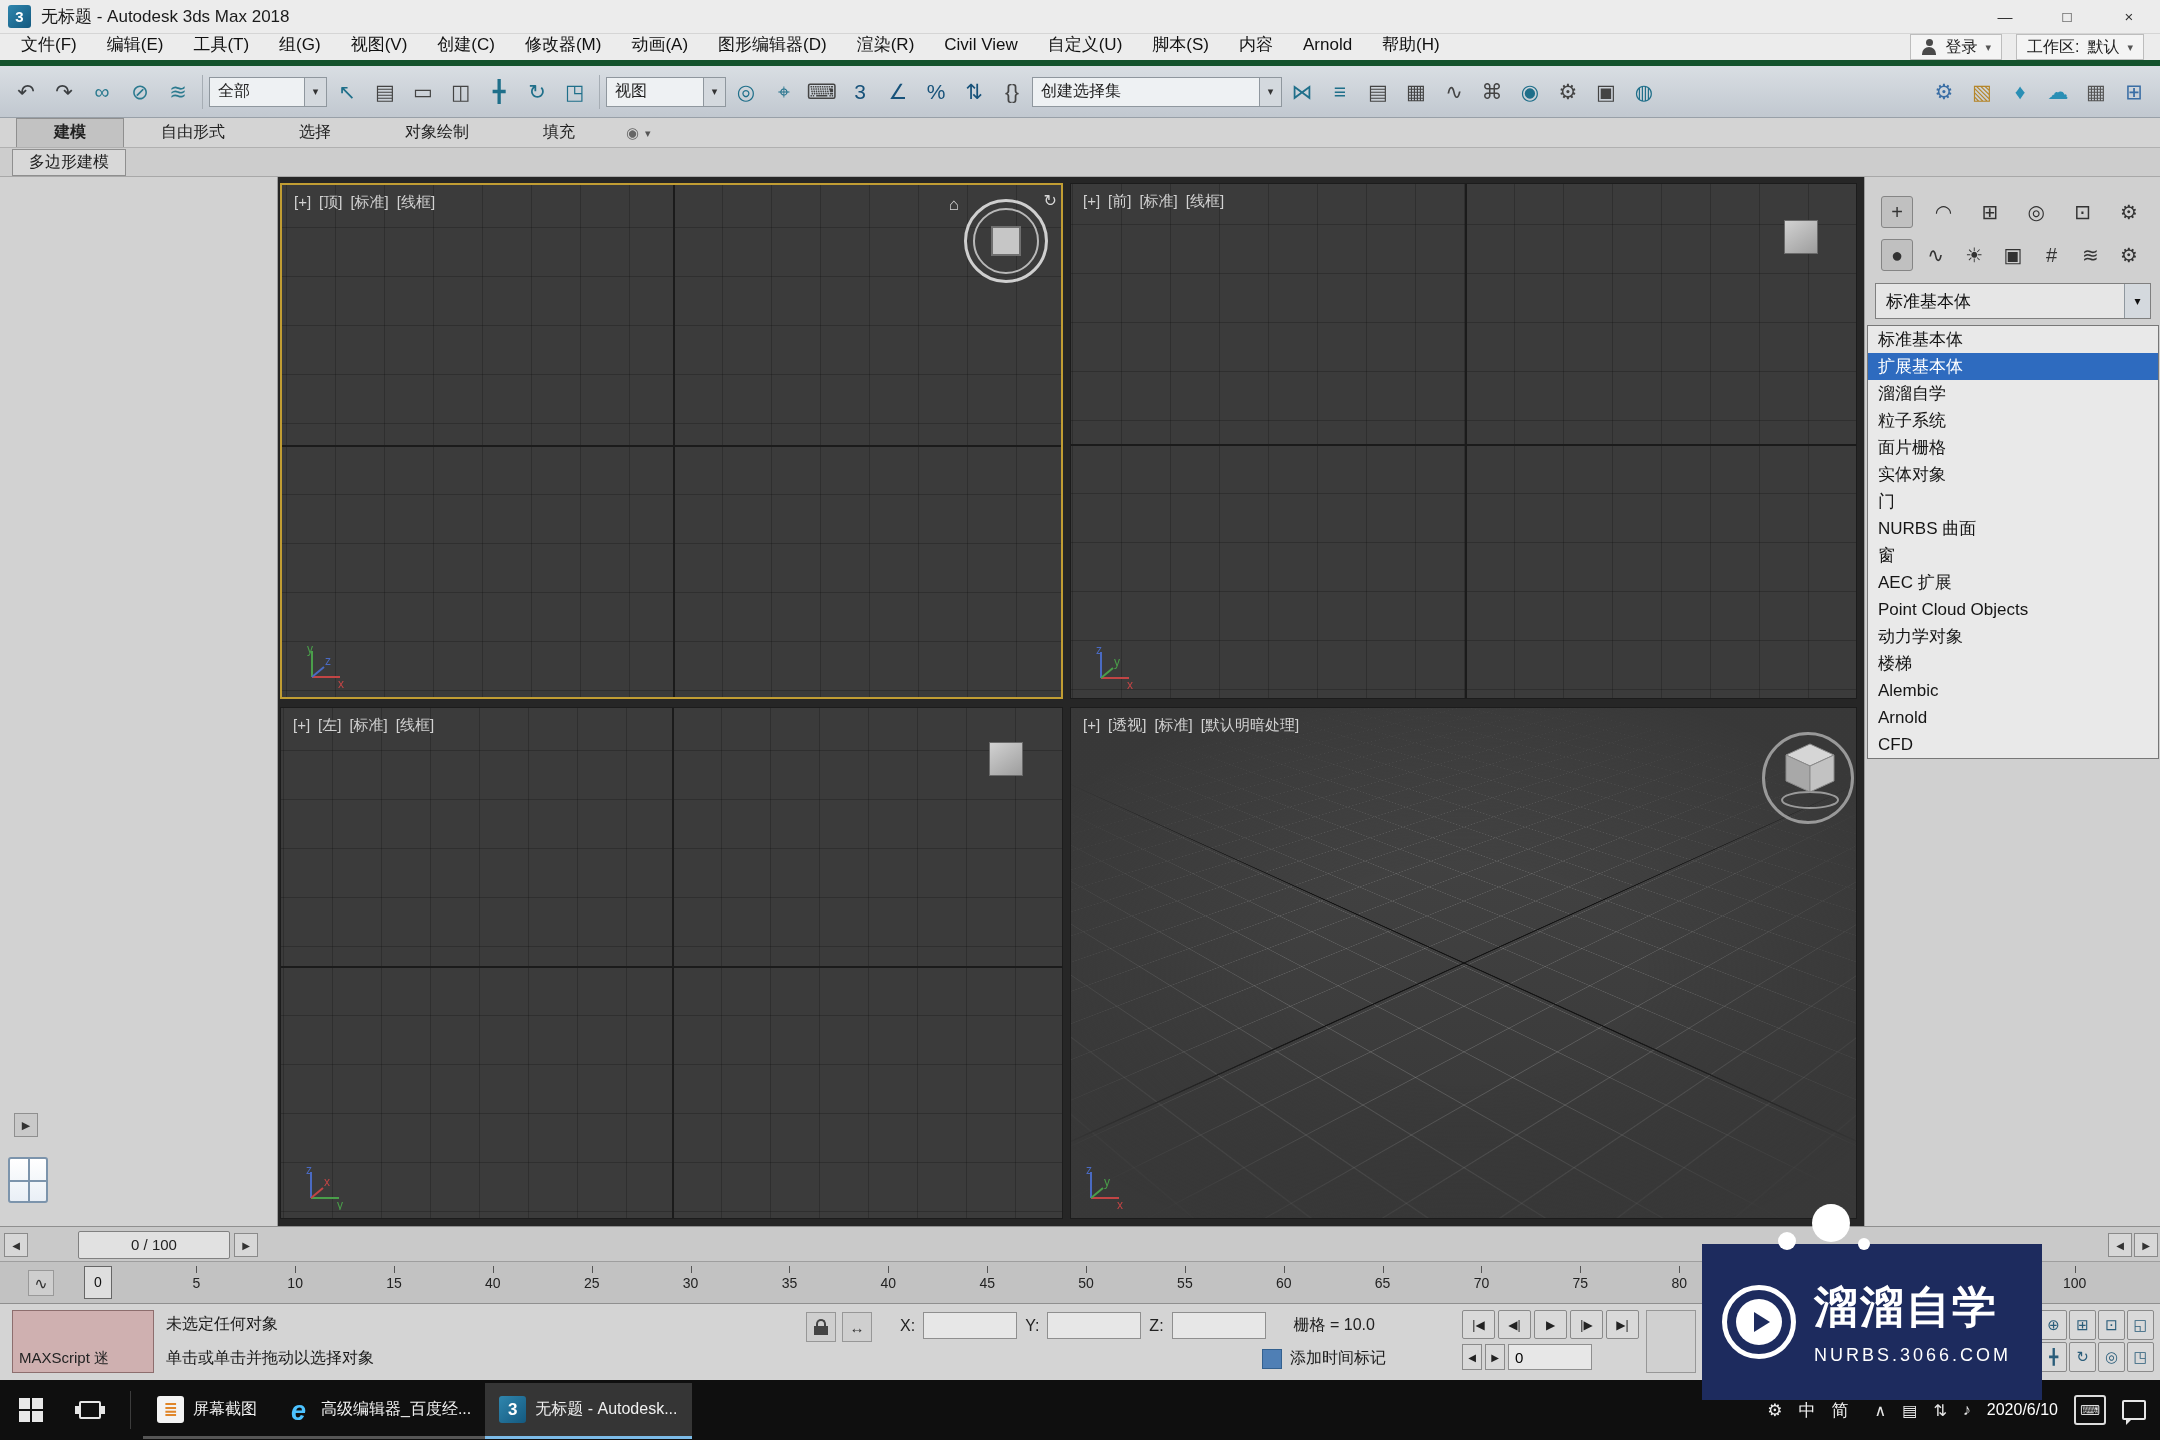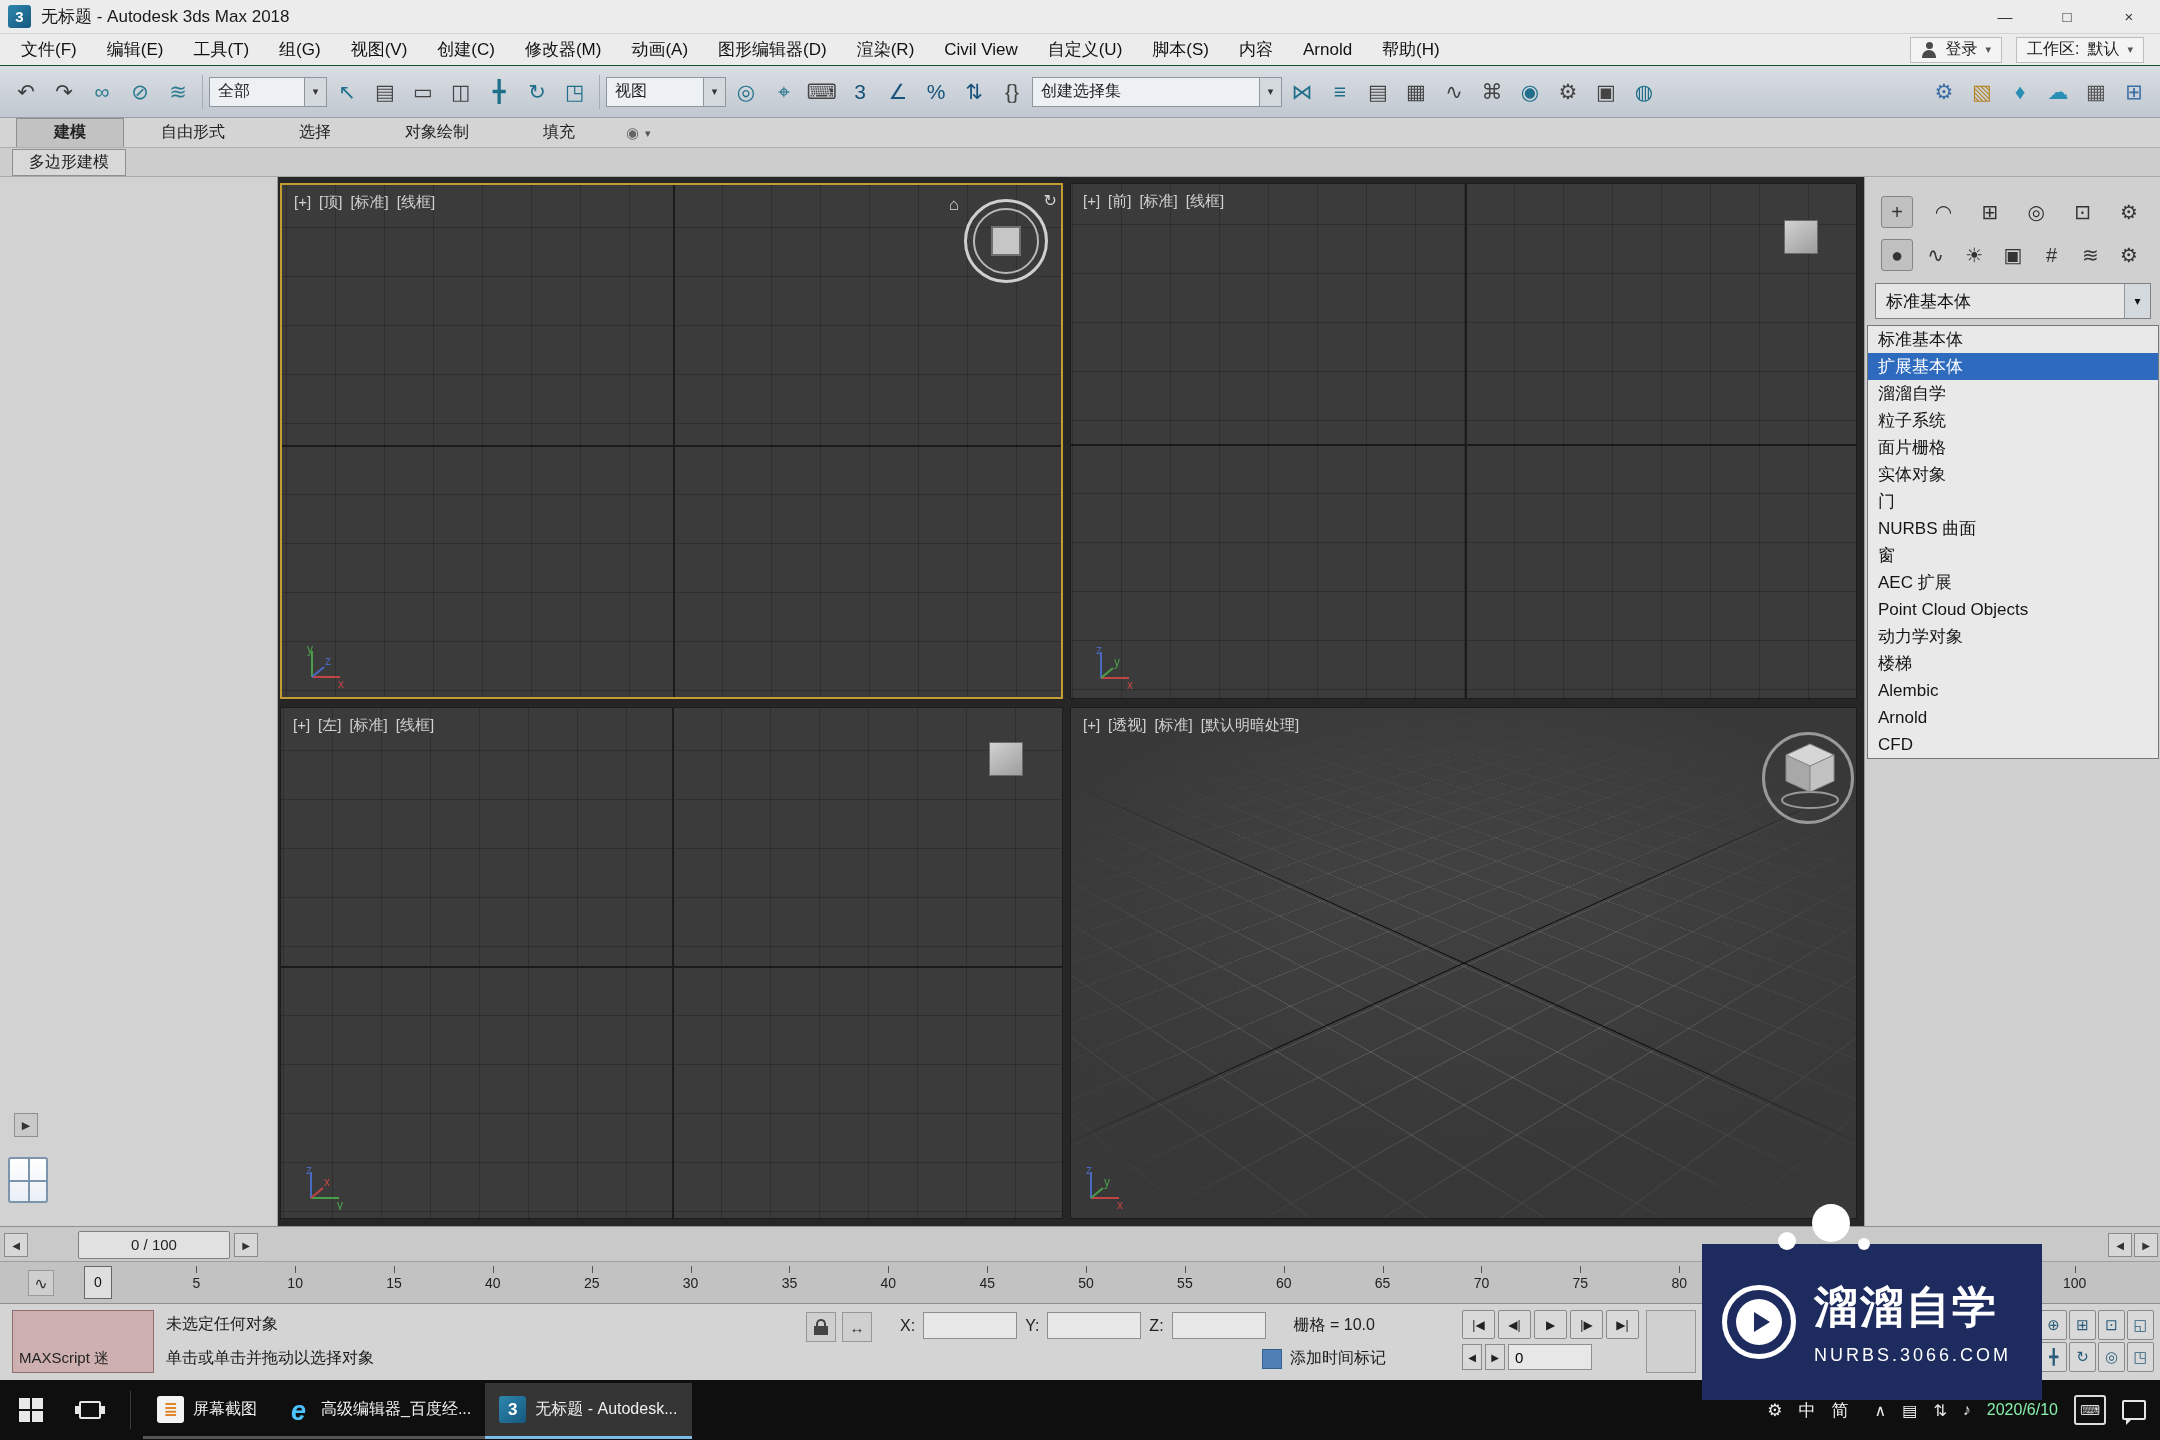--- a/index.html
+++ b/index.html
@@ -9,21 +9,21 @@
   #root{position:absolute;inset:0;width:2160px;height:1440px;overflow:hidden}
 
   
   #titlebar{position:absolute;left:0;top:0;width:2160px;height:34px;background:#ececec;border-bottom:1px solid #d5d5d5;display:flex;align-items:center}
   .app-logo{width:23px;height:23px;margin-left:8px;border-radius:3px;background:linear-gradient(135deg,#2f86ae,#14597f);color:#fff;font-weight:bold;font-size:15px;display:grid;place-items:center}
   #title-text{margin-left:10px;font-size:17px;color:#1a1a1a}
   .win-controls{margin-left:auto;display:flex;height:100%}
   .win-btn{width:62px;height:100%;display:grid;place-items:center;font-size:15px;color:#333}
 
   
-  #menubar{position:absolute;left:0;top:34px;width:2160px;height:32px;background:#ececec;border-bottom:1px solid #14532d;display:flex;align-items:center;padding-left:6px}
+  #menubar{position:absolute;left:0;top:34px;width:2160px;height:32px;background:#ececec;border-bottom:6px solid #14532d;display:flex;align-items:flex-end;padding-left:6px}
   .menu-item{padding:0 15px;font-size:17px;line-height:31px;color:#111;white-space:nowrap}
   .menu-right{margin-left:auto;display:flex;align-items:center;gap:14px;padding-right:16px}
   .mr-box{display:flex;align-items:center;gap:8px;border:1px solid #bdbdbd;background:#f4f4f4;height:26px;padding:0 10px;font-size:16px;color:#222}
   .person{width:16px;height:16px;position:relative}
   .p-head{position:absolute;left:5px;top:0;width:7px;height:7px;border-radius:50%;background:#4a4a4a}
   .p-body{position:absolute;left:1px;bottom:0;width:14px;height:8px;border-radius:7px 7px 0 0;background:#4a4a4a}
   .caret{font-size:11px;color:#555}
 
   
   #toolbar{position:absolute;left:0;top:66px;width:2160px;height:52px;background:linear-gradient(#d9dee3,#c1c8d0);border-bottom:1px solid #98a0a8;display:flex;align-items:center;padding:0 8px;gap:2px}
@@ -154,21 +154,21 @@
   .tb-app.active{background:rgba(255,255,255,.16);border-bottom:3px solid #7cbbe8}
   .app-ico{width:27px;height:27px;display:grid;place-items:center;font-size:17px;font-weight:bold;color:#fff;border-radius:3px;flex:none}
   .ic-shot .app-ico{background:#f3f3f3;color:#e0862a}
   .ic-edge .app-ico{background:transparent;color:#4cc2ff;font-size:27px;font-style:italic}
   .ic-max .app-ico{background:linear-gradient(135deg,#2f86ae,#14597f)}
   .app-label{font-size:16px;color:#f0f0f0;white-space:nowrap;overflow:hidden;text-overflow:ellipsis}
   #ime-cluster{margin-left:auto;display:flex;align-items:center;gap:16px;padding-right:26px}
   .ime-item{font-size:17px;color:#f0f0f0}
   #tray{display:flex;align-items:center;gap:16px;padding-right:14px}
   .tray-ico{font-size:16px;color:#e6e6e6}
-  #tray-date{font-size:16px;color:#86efac;white-space:nowrap}
+  #tray-date{font-size:16px;color:#ffffff;white-space:nowrap}
   .kbd-box{width:32px;height:30px;border:2px solid #ddd;border-radius:3px;display:grid;place-items:center;font-size:14px;color:#ddd}
   .notif{width:24px;height:20px;border:2px solid #e6e6e6;border-radius:2px;position:relative}
   .notif-tail{position:absolute;left:2px;bottom:-7px;width:0;height:0;border-left:6px solid #e6e6e6;border-bottom:6px solid transparent}
 
   
   #watermark{position:absolute;left:1702px;top:1244px;width:340px;height:156px;background:#1d2b5e;z-index:50;display:flex;align-items:center;padding:0 20px;gap:18px}
   .wm-ring{width:74px;height:74px;border-radius:50%;border:5px solid #fff;display:grid;place-items:center;flex:none}
   .wm-disc{width:46px;height:46px;background:#fff;border-radius:50%;display:grid;place-items:center}
   .wm-play{width:0;height:0;border-left:16px solid #1d2b5e;border-top:10px solid transparent;border-bottom:10px solid transparent;margin-left:5px}
   .wm-text{display:flex;flex-direction:column}

